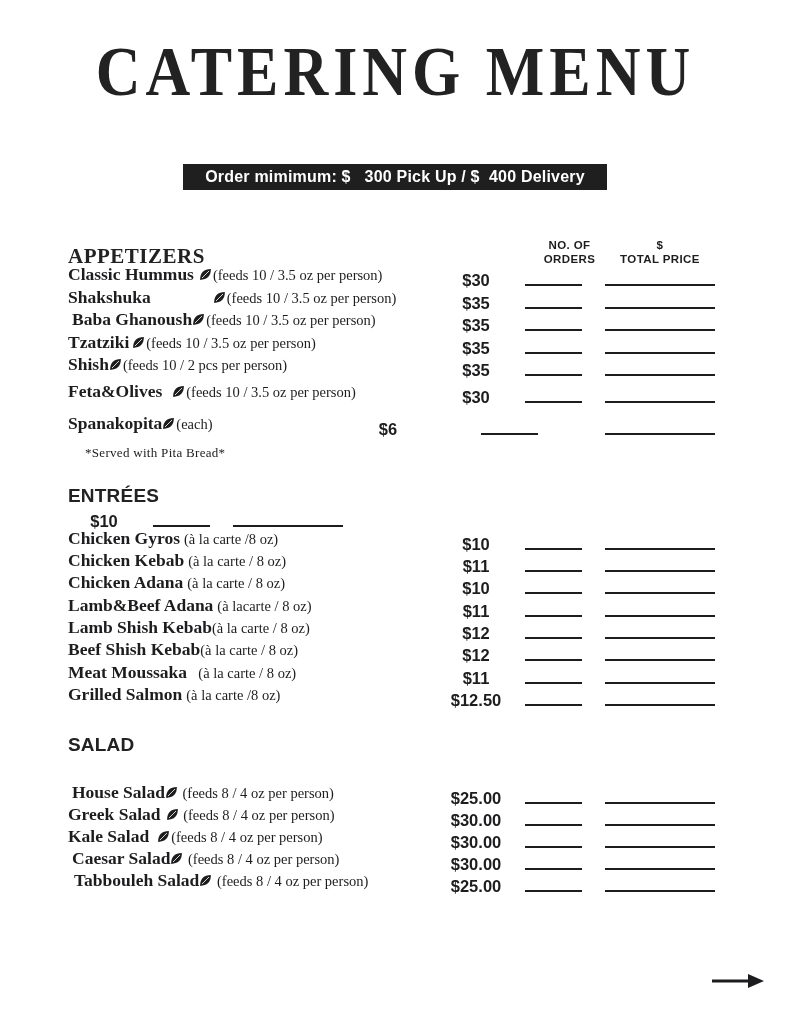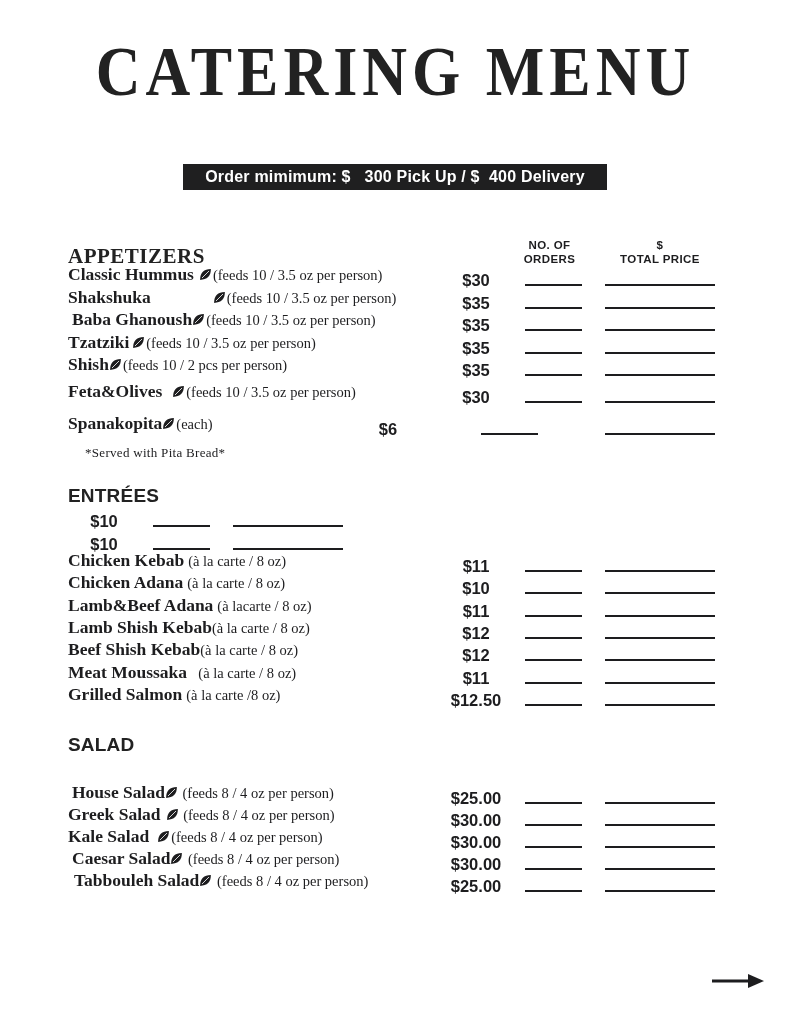--- a/index.html
+++ b/index.html
@@ -37,21 +37,21 @@
     font-family:"Liberation Sans",sans-serif;font-weight:700;font-size:16px;
     white-space:pre;letter-spacing:.2px;
   }
 
   
   .col-head{
     position:absolute;top:238px;
     font-family:"Liberation Sans",sans-serif;font-weight:700;
     font-size:11.5px;line-height:1.25;text-align:center;letter-spacing:.4px;
   }
-  .col-head-orders{left:508px;width:83px;}
+  .col-head-orders{left:528px;width:83px;}
   .col-head-total{left:595px;width:130px;}
 
   
   .sections{position:absolute;left:68px;top:244px;width:657px;}
   .section + .section{margin-top:24px;}
   .section-salad{margin-top:50px;}
   .section-title{margin:0;height:24px;color:#222;}
   .serif .section-title{font-family:"Liberation Serif",serif;font-weight:700;font-size:21px;letter-spacing:.5px;}
   .sans  .section-title{font-family:"Liberation Sans",sans-serif;font-weight:700;font-size:19px;letter-spacing:.2px;}
   .section-salad .rows{margin-top:28px;}
@@ -209,20 +209,21 @@
           <div class="row">
     <div class="cell-price">$10</div>
     <div class="cell-orders">
               <span class="blank-line short"></span>
             </div>
     <div class="cell-total">
               <span class="blank-line long"></span>
             </div>
   </div>
           <div class="row">
+    <div class="cell-label"><span class="item-name">Chicken Gyros</span><span class="item-desc">(à la carte /8 oz)</span></div>
     <div class="cell-price">$10</div>
     <div class="cell-orders">
               <span class="blank-line short"></span>
             </div>
     <div class="cell-total">
               <span class="blank-line long"></span>
             </div>
   </div>
           <div class="row">
     <div class="cell-label"><span class="item-name">Chicken Kebab</span><span class="item-desc">(à la carte / 8 oz)</span></div>

